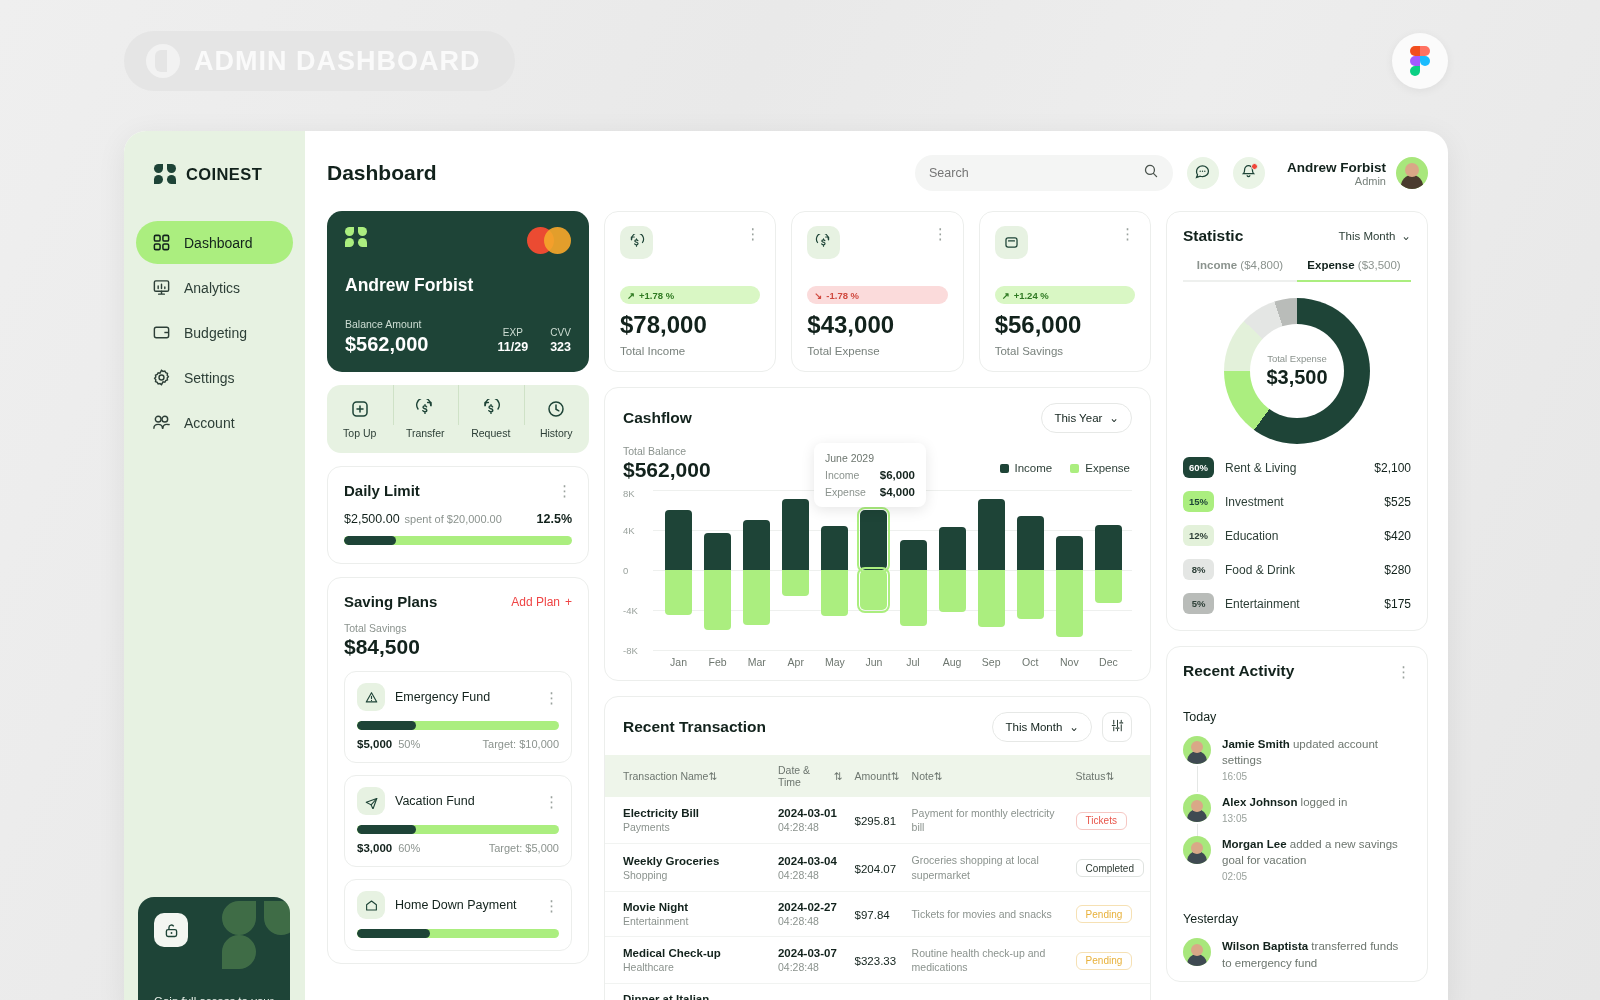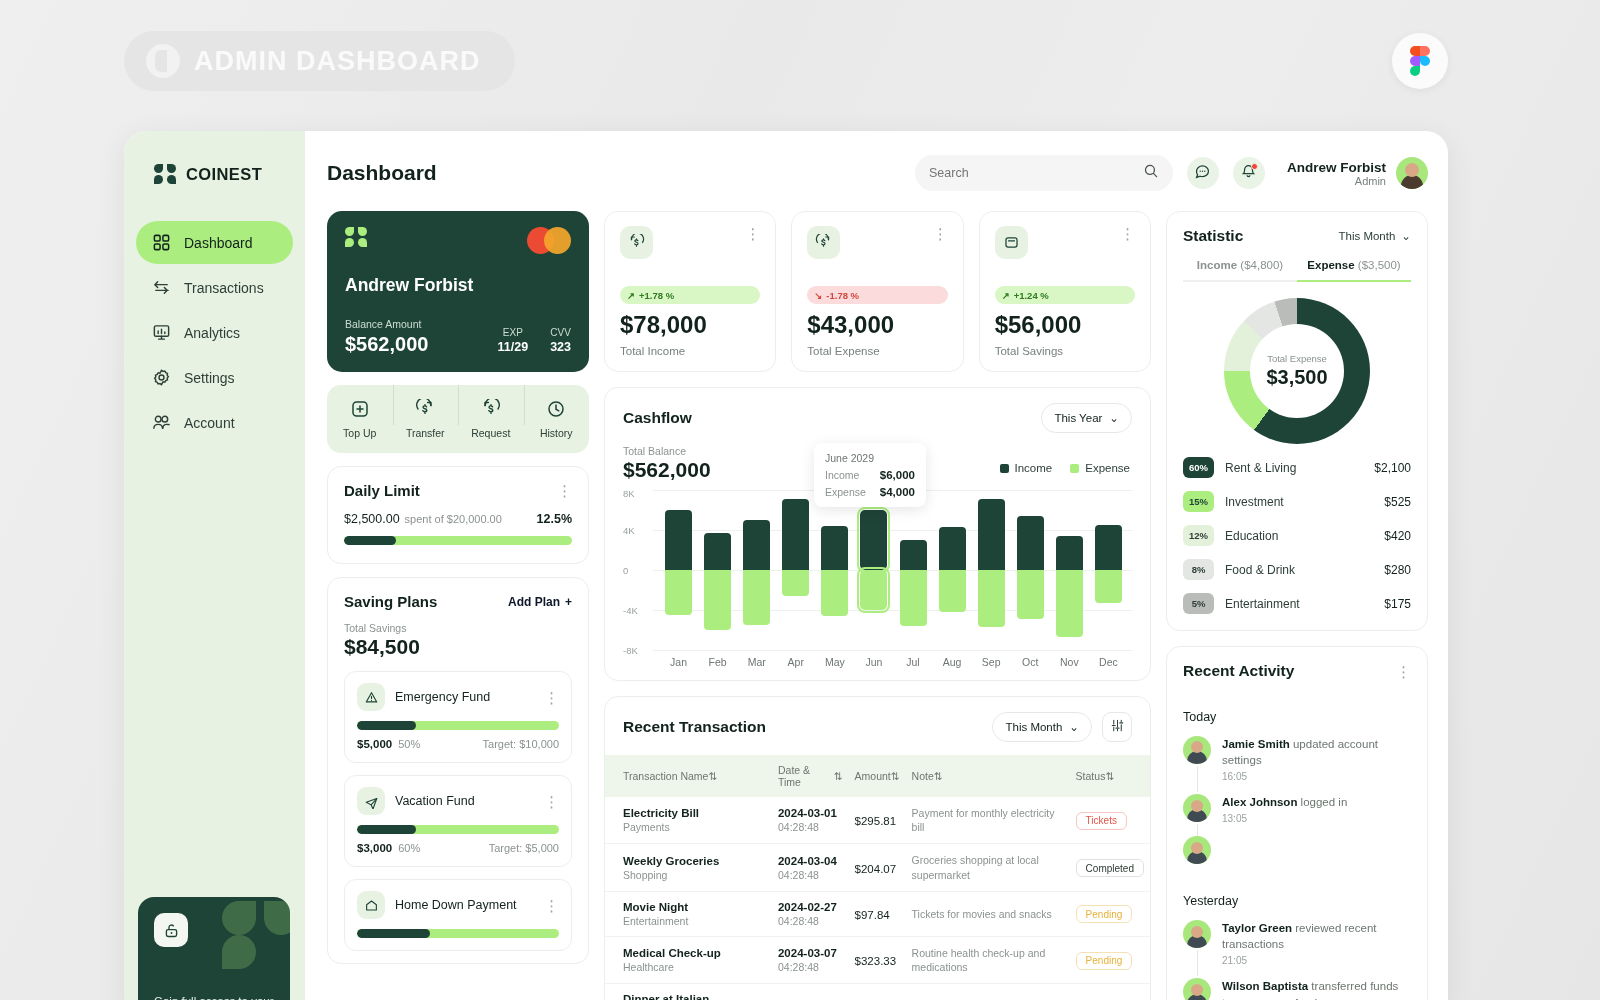--- a/index.html
+++ b/index.html
@@ -125,21 +125,21 @@
   .kebab{margin-left:auto;color:#9aa29d;font-size:15px;letter-spacing:0;line-height:1;cursor:pointer;}
   .dl-vals{display:flex;align-items:baseline;margin-top:13px;}
   .dl-spent{font-size:12.5px;font-weight:normal;color:#12221c;}
   .dl-of{font-size:11px;color:#8b938e;margin-left:5px;}
   .dl-pct{margin-left:auto;font-size:12.5px;font-weight:bold;color:#12221c;}
   .bar{height:9px;border-radius:5px;background:#abee7f;margin-top:10px;overflow:hidden;}
   .bar > span{display:block;height:100%;background:#1e4437;border-radius:5px;}
 
   
   .sp{margin-top:13px;padding:15px 16px 12px;}
-  .sp-add{margin-left:auto;font-size:12px;color:#0f172a;display:flex;gap:5px;cursor:pointer;font-weight:bold;}
+  .sp-add{margin-left:auto;font-size:12px;color:#ef4444;display:flex;gap:5px;cursor:pointer;}
   .sp-tot-l{font-size:10.5px;color:#8b938e;margin-top:12px;}
   .sp-tot{font-size:21px;font-weight:bold;color:#12221c;margin-top:1px;}
   .plan{border:1px solid #eceeec;border-radius:12px;padding:11px 12px 12px;margin-top:12px;}
   .plan-head{display:flex;align-items:center;gap:10px;}
   .plan-ico{width:28px;height:28px;border-radius:9px;background:#e7f2e2;display:flex;align-items:center;justify-content:center;}
   .plan-name{font-size:12.5px;color:#12221c;}
   .plan-foot{display:flex;align-items:center;margin-top:8px;}
   .plan-amt{font-size:11.5px;font-weight:bold;color:#12221c;}
   .plan-pct{font-size:11px;color:#8b938e;margin-left:6px;}
   .plan-tgt{margin-left:auto;font-size:11px;color:#8b938e;}
@@ -282,35 +282,35 @@
               <rect x="2.5" y="2.5" width="6" height="6" rx="1.5"></rect>
               <rect x="11.5" y="2.5" width="6" height="6" rx="1.5"></rect>
               <rect x="2.5" y="11.5" width="6" height="6" rx="1.5"></rect>
               <rect x="11.5" y="11.5" width="6" height="6" rx="1.5"></rect>
             </svg>
           </span>
         <span>Dashboard</span>
       </div>
       <div class="nav-item">
         <span class="nav-ico">
-            <svg viewBox="0 0 20 20" fill="none" stroke="#2d3f37" stroke-width="1.5" stroke-linecap="round" stroke-linejoin="round">
-              <path d="M3 7h13M6 4L3 7l3 3"></path>
-              <path d="M17 13H4m9 3l3-3-3-3"></path>
-            </svg>
-          </span>
-        <span>Transactions</span>
-      </div>
-      <div class="nav-item">
-        <span class="nav-ico">
             <svg viewBox="0 0 20 20" fill="none" stroke="#2d3f37" stroke-width="1.5" stroke-linecap="round">
               <rect x="2.5" y="3" width="15" height="11" rx="1.5"></rect>
               <path d="M6.5 11V8.5M10 11V6.5M13.5 11V9.5M10 14v3m-3 0h6"></path>
             </svg>
           </span>
         <span>Analytics</span>
+      </div>
+      <div class="nav-item">
+        <span class="nav-ico">
+            <svg viewBox="0 0 20 20" fill="none" stroke="#2d3f37" stroke-width="1.5" stroke-linejoin="round">
+              <rect x="2.5" y="4.5" width="15" height="11" rx="2"></rect>
+              <path d="M13 10h4.5"></path>
+            </svg>
+          </span>
+        <span>Budgeting</span>
       </div>
       <div class="nav-item">
         <span class="nav-ico">
             <svg viewBox="0 0 20 20" fill="none" stroke="#2d3f37" stroke-width="1.5">
               <path d="M10 2.5l1.6 1.1 1.9-.4 1 1.7 1.8.8-.3 1.9 1.2 1.5-1.2 1.5.3 1.9-1.8.8-1 1.7-1.9-.4L10 17.5l-1.6-1.1-1.9.4-1-1.7-1.8-.8.3-1.9L2.8 10.9 4 9.4l-.3-1.9 1.8-.8 1-1.7 1.9.4z"></path>
               <circle cx="10" cy="10" r="2.6"></circle>
             </svg>
           </span>
         <span>Settings</span>
       </div>
@@ -899,30 +899,26 @@
               <div class="act-item">
                 <div class="act-av"></div>
                 <div class="act-line"></div>
                 <div>
                   <div class="act-txt"><b>Alex Johnson</b> logged in</div>
                   <div class="act-time">13:05</div>
                 </div>
               </div>
               <div class="act-item">
                 <div class="act-av"></div>
+                <div>
+                  <div class="act-txt"><b>Morgan Lee</b> added a new savings goal for vacation</div>
+                  <div class="act-time">02:05</div>
+                </div>
               </div>
               <div class="act-day">Yesterday</div>
-              <div class="act-item">
-                <div class="act-av"></div>
-                <div class="act-line"></div>
-                <div>
-                  <div class="act-txt"><b>Taylor Green</b> reviewed recent transactions</div>
-                  <div class="act-time">21:05</div>
-                </div>
-              </div>
               <div class="act-item">
                 <div class="act-av"></div>
                 <div>
                   <div class="act-txt"><b>Wilson Baptista</b> transferred funds to emergency fund</div>
                 </div>
               </div>
             </div>
         </div>
       </div>
 

